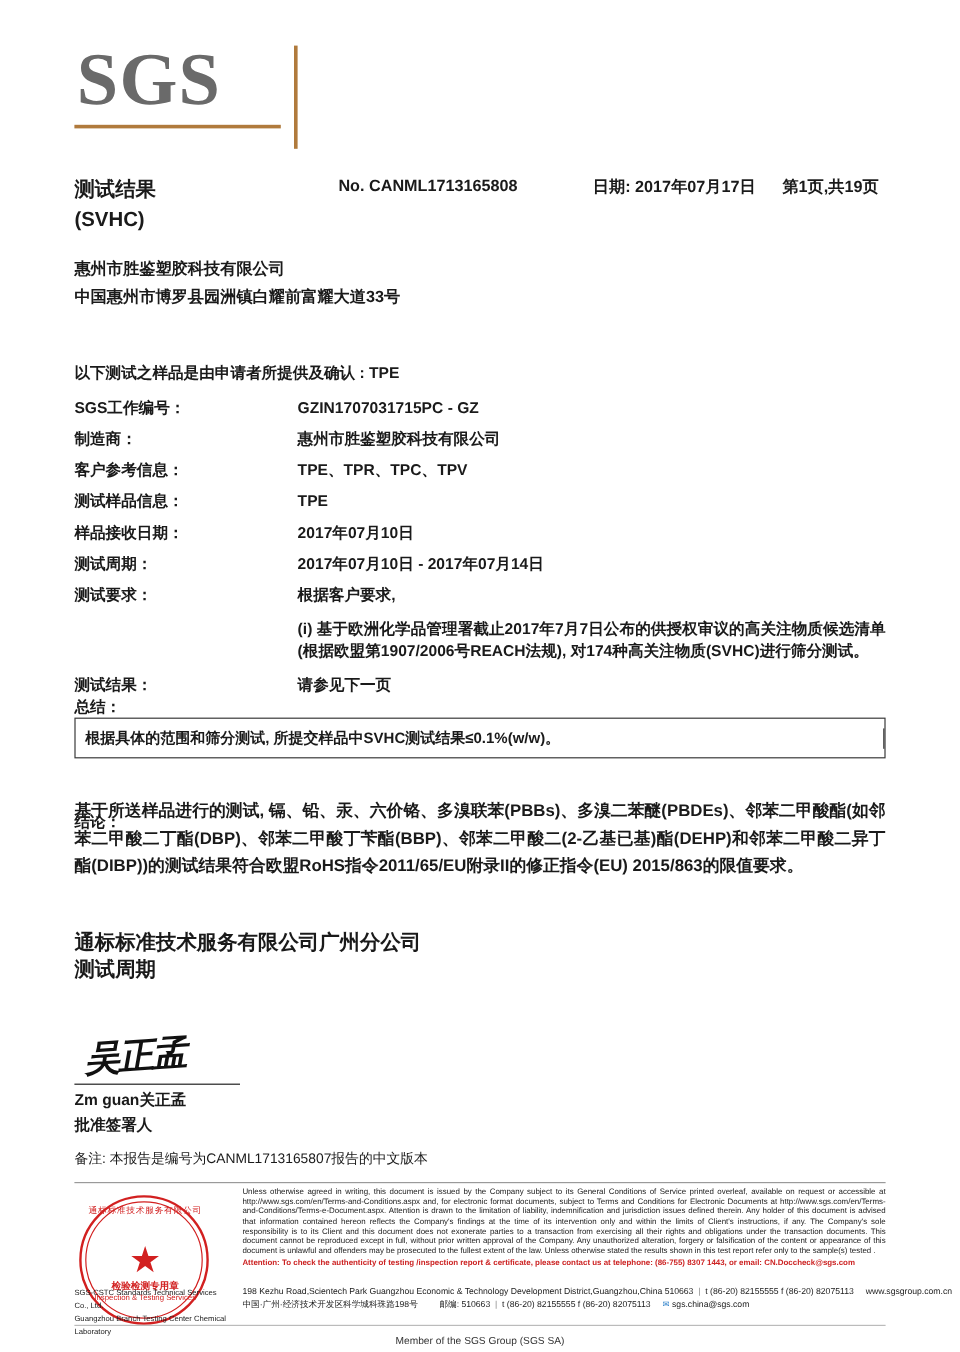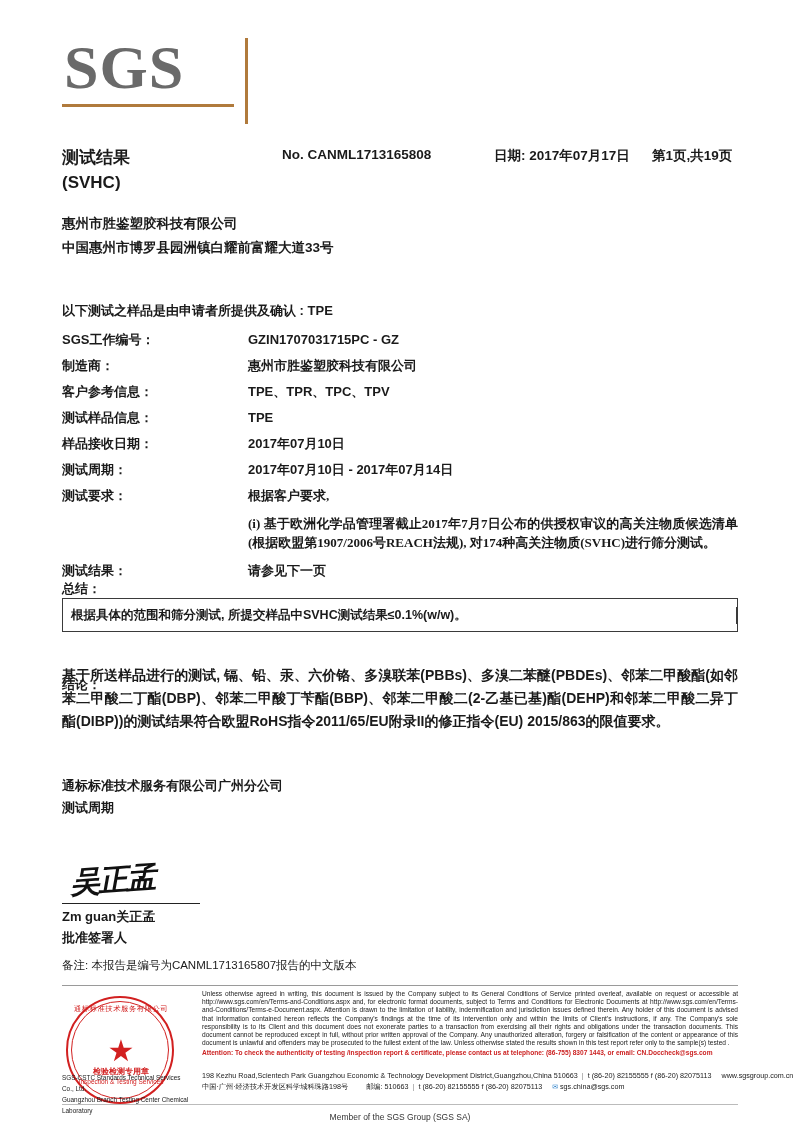--- a/index.html
+++ b/index.html
@@ -131,21 +131,20 @@
     flex: 1 1 auto;
     font-weight: bold;
     line-height: 19px;
   }
   .detail-value.multi {
     line-height: 19px;
   }
   .detail-value .para {
     display: block;
     text-align: justify;
-    font-family: Liberation Serif, serif;
   }
 
   
   .summary-label {
     position: absolute;
     left: 62px;
     top: 580px;
     font-size: 13px;
     font-weight: bold;
   }
@@ -196,21 +195,21 @@
     font-weight: bold;
     line-height: 23px;
     text-align: justify;
   }
 
   
   .sig-company {
     position: absolute;
     left: 62px;
     top: 775px;
-    font-size: 13px;
+    font-size: 17px;
     font-weight: bold;
     line-height: 22px;
   }
   .sig-image {
     position: absolute;
     left: 70px;
     top: 860px;
     width: 150px;
     height: 50px;
   }

